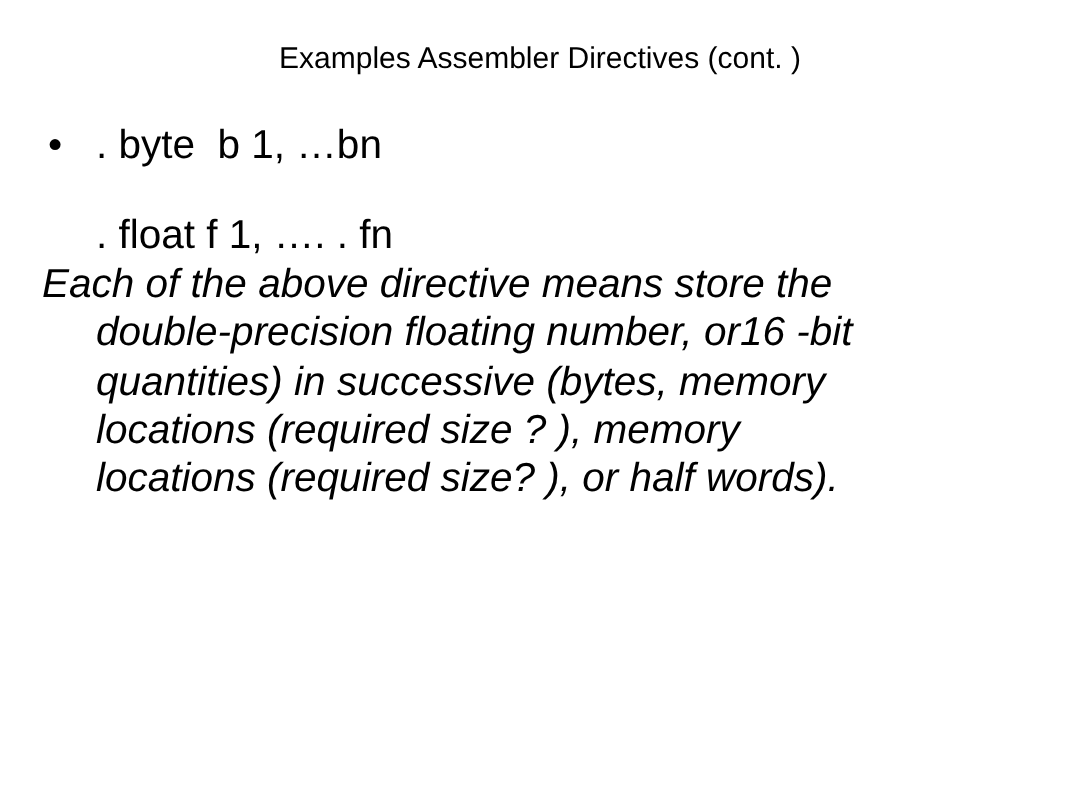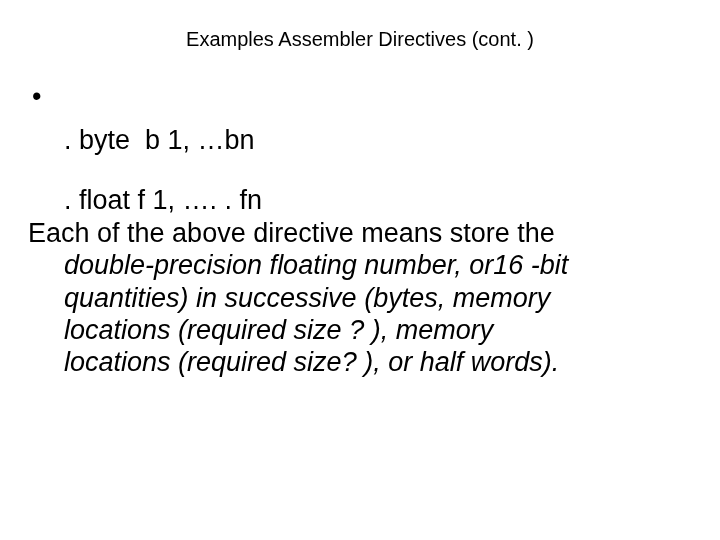--- a/index.html
+++ b/index.html
@@ -40,29 +40,29 @@
     align-items: flex-start;
   }
   .bullet-dot {
     width: 32px;
     flex: 0 0 32px;
     text-align: left;
     padding-left: 4px;
   }
   .line {
     white-space: pre;
-    margin-top: 44px;
   }
   .indent {
     padding-left: 36px;
     white-space: pre;
     margin-top: 28px;
   }
   .para {
     padding-left: 0;
+    font-style: italic;
   }
   .para-cont {
     padding-left: 36px;
     font-style: italic;
   }
 </style>
 </head>
 <body>
 
 <div class="slide">

